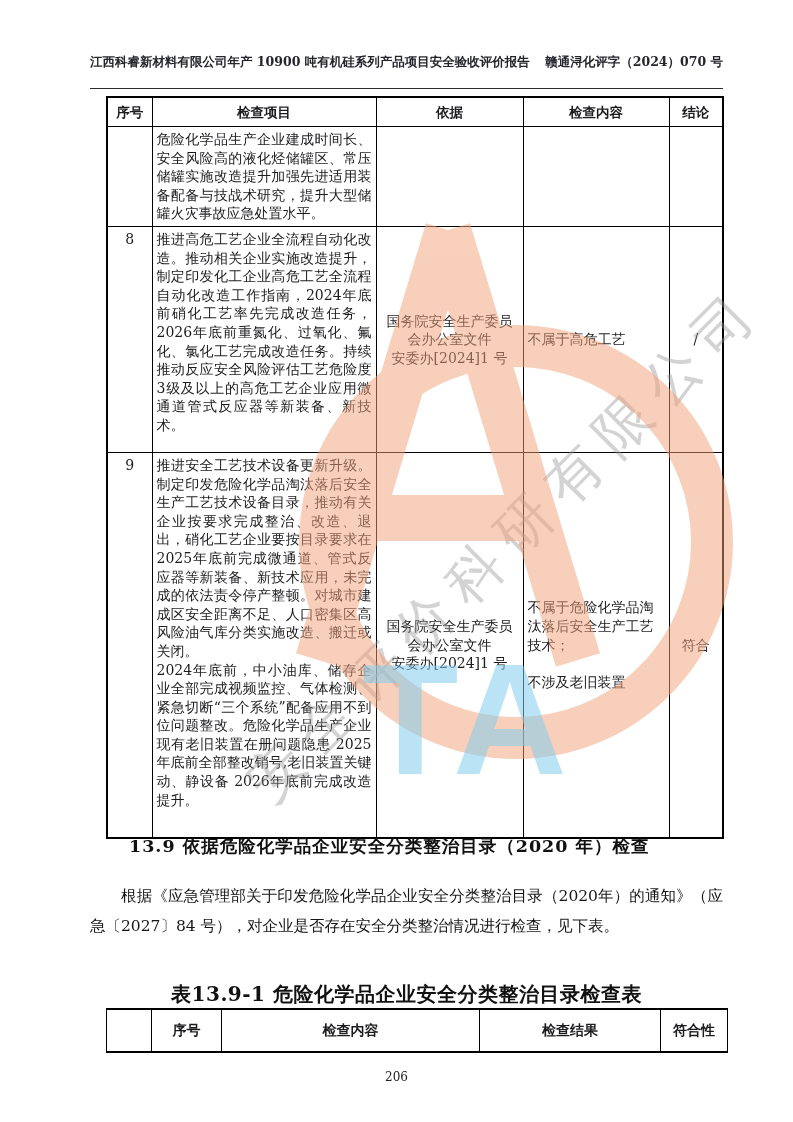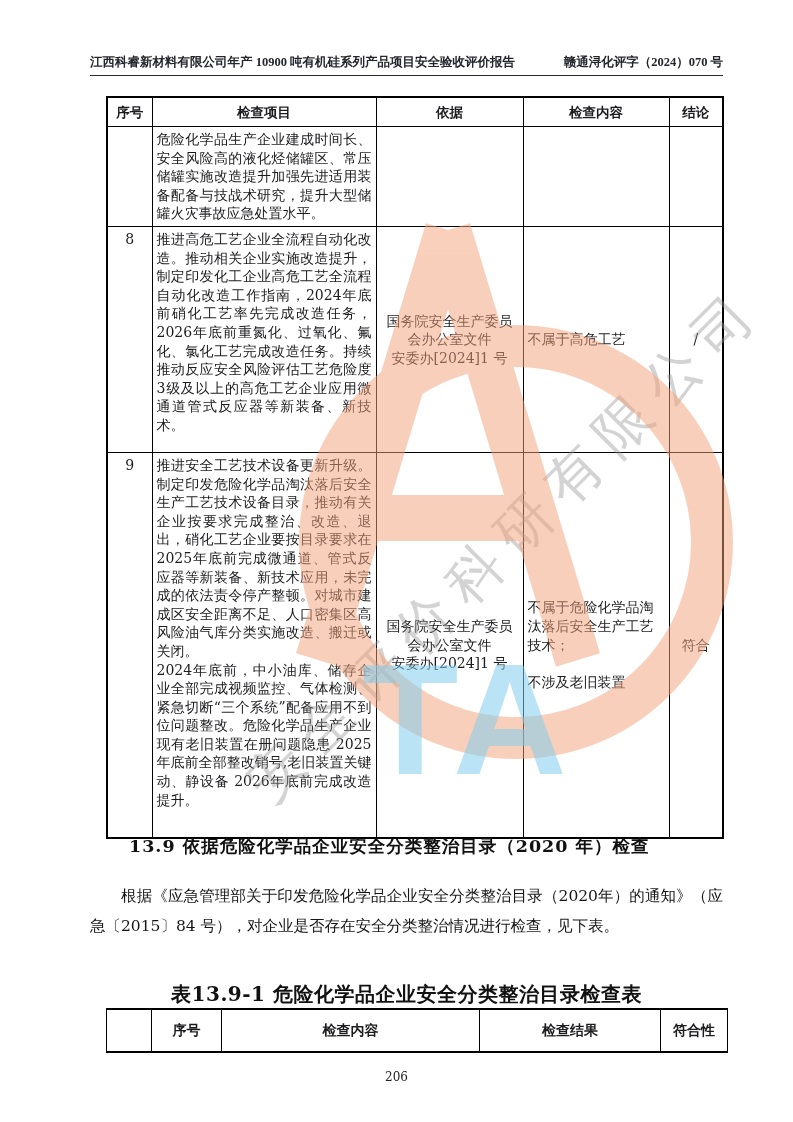--- a/index.html
+++ b/index.html
@@ -6,21 +6,21 @@
   .page{
     position:relative;width:793px;height:1122px;background:#ffffff;
     font-family:"DejaVu Serif","Liberation Serif",serif;color:#1c1c1f;
     overflow:hidden;margin:0 auto;
   }
   
   .doc-header{
     position:absolute;left:90px;right:70px;top:54px;
     display:flex;justify-content:space-between;align-items:flex-end;
     font-size:12.5px;font-weight:bold;color:#25252e;
-    border-bottom:1.3px solid #2a2a33;padding-bottom:4px;white-space:nowrap;font-family:Liberation Serif, serif;
+    border-bottom:1.3px solid #2a2a33;padding-bottom:17px;white-space:nowrap;
   }
   
   table.t1{
     position:absolute;left:106px;top:96px;width:616px;
     border-collapse:collapse;table-layout:fixed;font-size:14px;
     border:2px solid #000;
   }
   table.t1 td,table.t1 th{border:1px solid #000;padding:3px 4px;line-height:18.6px;}
   table.t1 th{font-size:13.5px;font-weight:bold;text-align:center;height:24px;padding:2px;}
   .row-cont td{height:92px;}
@@ -120,21 +120,21 @@
 安委办[2024]1 号</td>
       <td class="c-actual">不属于危险化学品淘汰落后安全生产工艺技术；
 
 不涉及老旧装置</td>
       <td class="c-concl">符合</td>
     </tr>
   </tbody>
     </table>
 
   <div class="sec-heading">13.9 依据危险化学品企业安全分类整治目录（2020 年）检查</div>
-  <div class="sec-para">根据《应急管理部关于印发危险化学品企业安全分类整治目录（2020年）的通知》（应急〔2015〕84 号），对企业是否存在安全分类整治情况进行检查，见下表。</div>
+  <div class="sec-para">根据《应急管理部关于印发危险化学品企业安全分类整治目录（2020年）的通知》（应急〔2027〕84 号），对企业是否存在安全分类整治情况进行检查，见下表。</div>
   <div class="tbl-caption">表13.9-1  危险化学品企业安全分类整治目录检查表</div>
 
   <table class="t2">
     <colgroup>
       <col style="width:45px">
         <col style="width:70px">
         <col style="width:258px">
       <col style="width:181px">
         <col style="width:67px">
     </colgroup>

